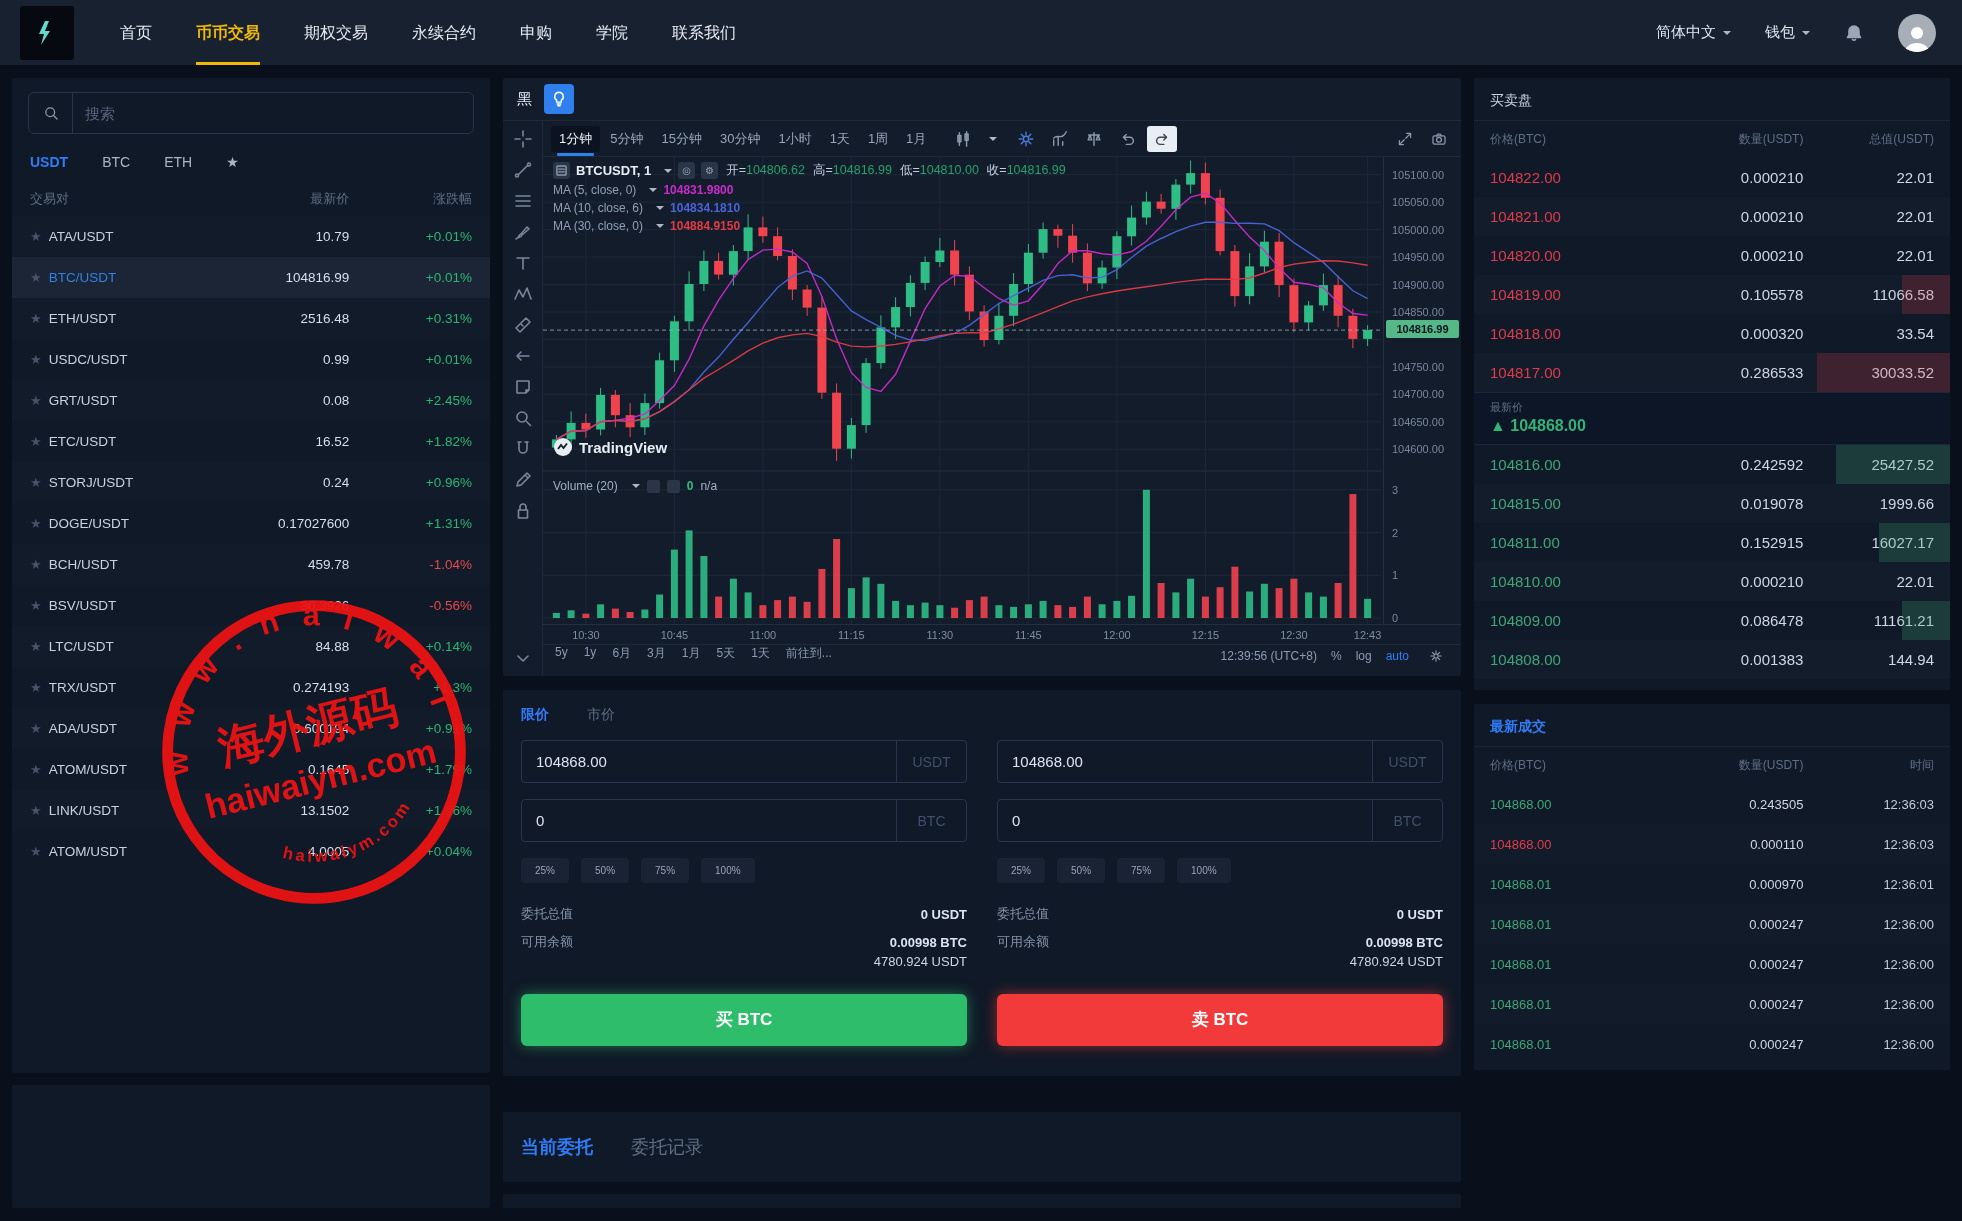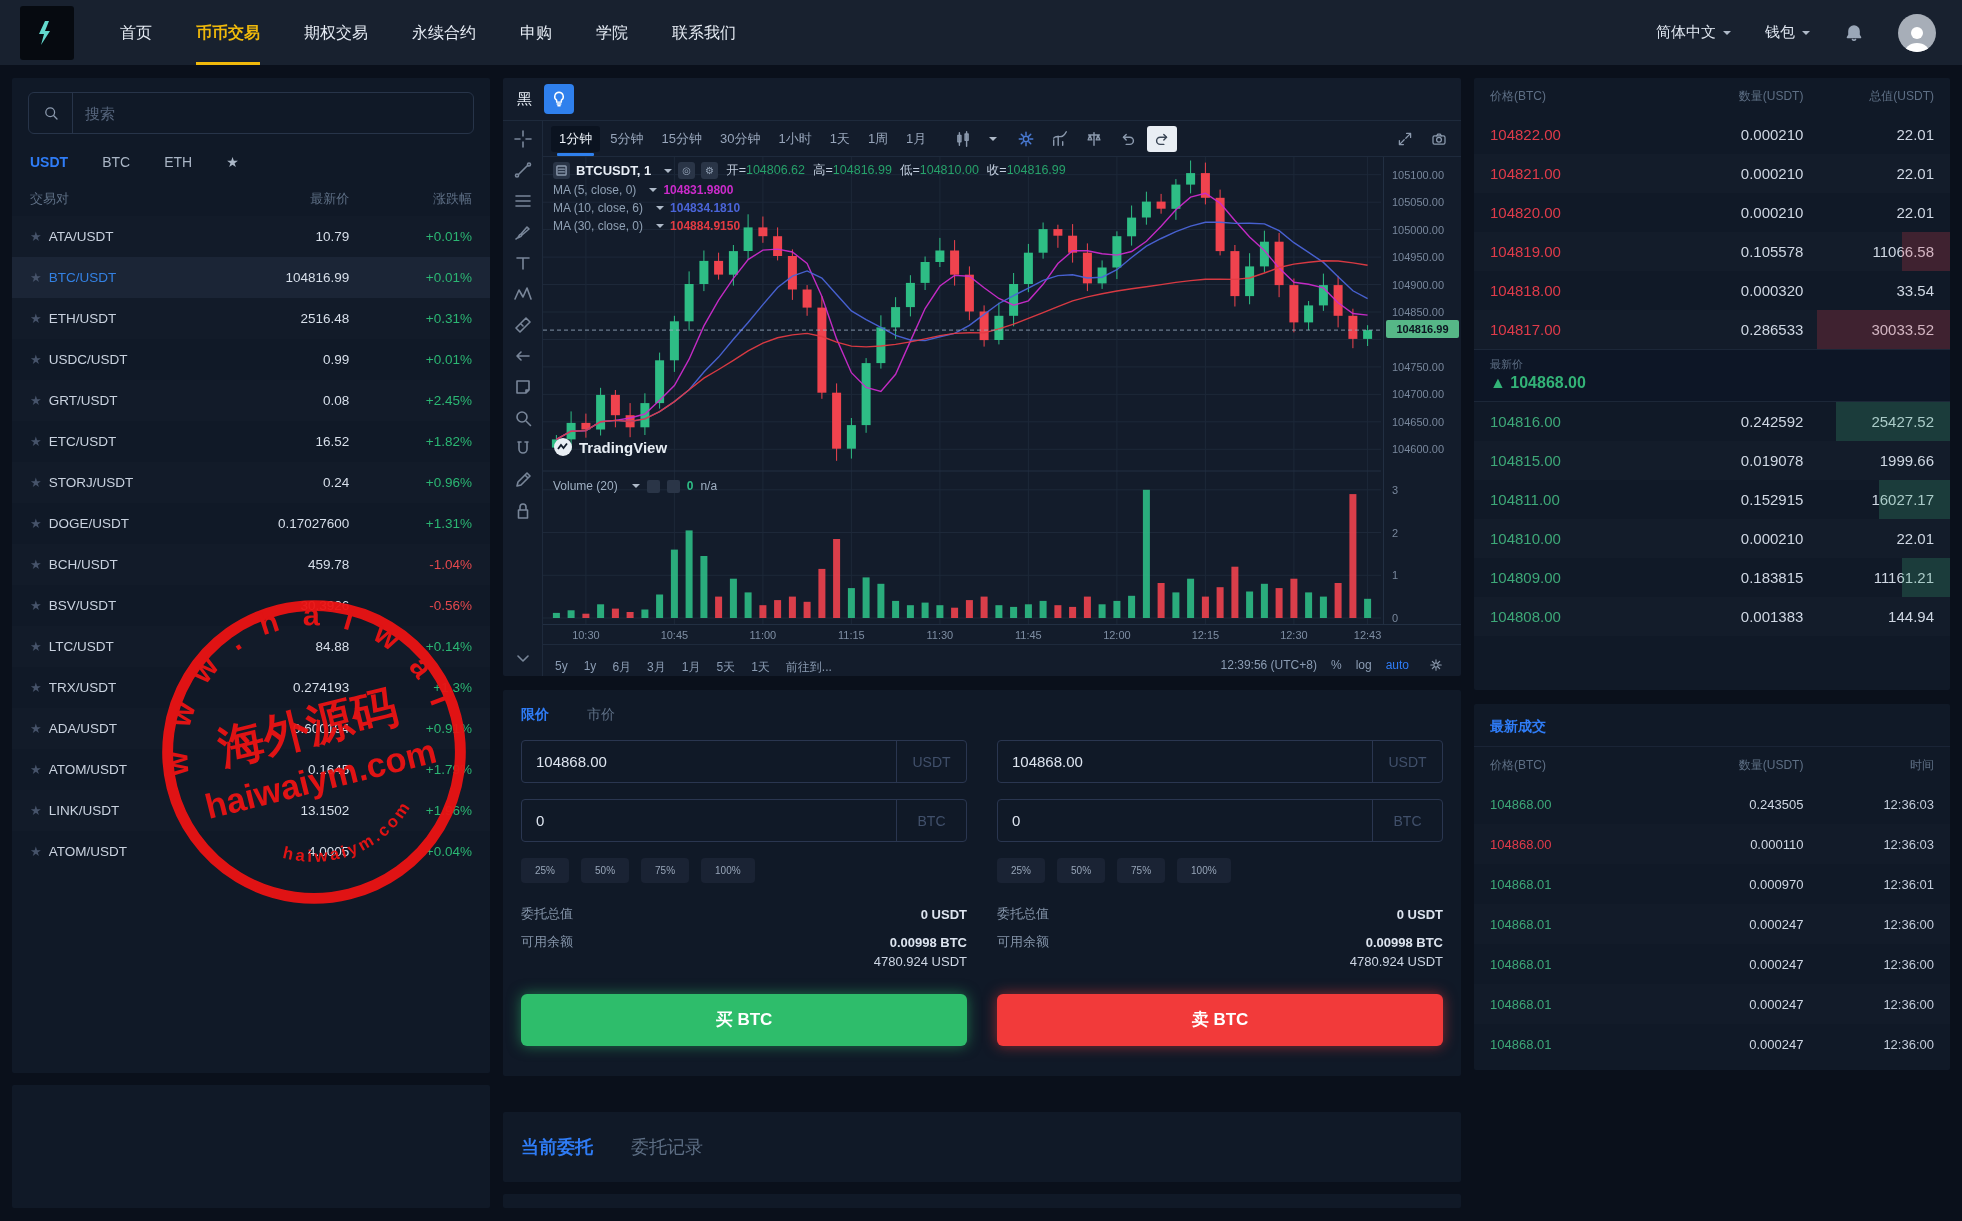--- a/index.html
+++ b/index.html
@@ -78,21 +78,21 @@
   .legend-row1 { display:flex; align-items:center; gap:6px; color:#e8eef6; font-weight:bold; }
   .mini-sq { width:17px; height:17px; background:#2a3547; border-radius:3px; display:flex; align-items:center; justify-content:center; color:#92a1b5; font-size:10px; font-weight:normal; cursor:pointer; }
   .ohlc { font-weight:normal; font-size:12.5px; color:#c2cede; margin-left:2px; }
   .ohlc b { color:#26a16a; font-weight:normal; }
   .ma-row { font-size:12px; color:#8fa0b4; margin-top:4px; display:flex; gap:6px; align-items:center; }
   .vol-legend { position:absolute; left:10px; font-size:12px; color:#9fafc2; display:flex; gap:7px; align-items:center; z-index:3; }
   .vol-sq { width:13px; height:13px; background:#2a3547; border-radius:2px; }
   .tv-mark { position:absolute; left:10px; display:flex; align-items:center; gap:6px; z-index:3; color:#e7edf4; font-size:15px; font-weight:bold; }
   .time-axis { height:20px; position:relative; font-size:11px; color:#7e8ea3; border-top:1px solid #222f42; }
   .time-axis span { position:absolute; top:4px; transform:translateX(-50%); }
-  .bottom-bar { height:32px; display:flex; align-items:flex-end; gap:16px; padding:0 12px; border-top:1px solid #1e2a3c; font-size:12px; color:#8b9cb3; }
+  .bottom-bar { height:32px; display:flex; align-items:flex-start; gap:16px; padding:0 12px; border-top:1px solid #1e2a3c; font-size:12px; color:#8b9cb3; }
   .bottom-bar .rb { cursor:pointer; }
   .bb-right { margin-left:auto; display:flex; gap:14px; align-items:center; }
   .bb-right .blue { color:#2f7cf6; }
 
   
   .form-panel { margin-top:14px; height:386px; padding:16px 18px; }
   .form-tabs { display:flex; gap:38px; font-size:14px; }
   .form-tab { color:#5e6f85; cursor:pointer; }
   .form-tab.active { color:#2f7cf6; font-weight:bold; }
   .forms { display:flex; gap:30px; margin-top:16px; }
@@ -858,20 +858,21 @@
 
       <section class="panel orders-header" id="orders-tabs">
           <span class="form-tab active">当前委托</span>
           <span class="form-tab">委托记录</span>
         </section>
       <section class="panel orders-body"></section>
     </div>
 
     <div class="col-right">
       <section class="panel book-panel">
+        <div class="rp-title">买卖盘</div>
         <div class="rp-head">
           <span class="h1">价格(BTC)</span>
           <span class="h2">数量(USDT)</span>
           <span class="h3">总值(USDT)</span>
         </div>
         <div id="asks">
             <div class="brow ask">
               <span class="h1">104822.00</span>
               <span class="h2">0.000210</span>
               <span class="h3">22.01</span>
@@ -927,21 +928,21 @@
               <span class="h3">16027.17</span>
             </div>
             <div class="brow bid">
               <span class="h1">104810.00</span>
               <span class="h2">0.000210</span>
               <span class="h3">22.01</span>
             </div>
             <div class="brow bid">
               <span class="depth" style="width: 10%;"></span>
               <span class="h1">104809.00</span>
-              <span class="h2">0.183815</span>
+              <span class="h2">0.086478</span>
               <span class="h3">11161.21</span>
             </div>
             <div class="brow bid">
               <span class="h1">104808.00</span>
               <span class="h2">0.001383</span>
               <span class="h3">144.94</span>
             </div>
           </div>
       </section>
       <section class="panel trades-panel">

